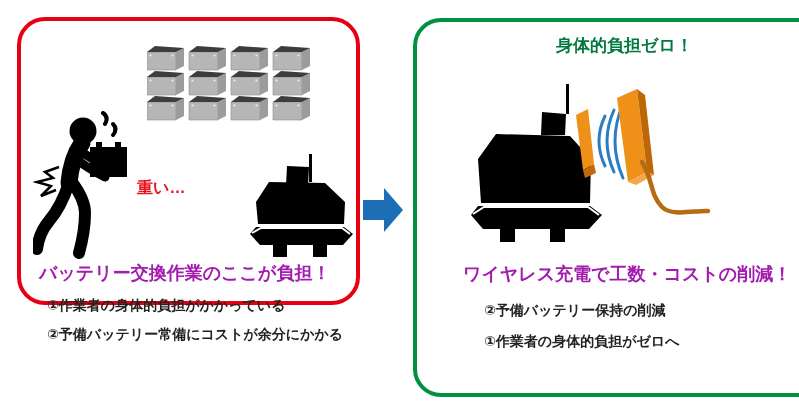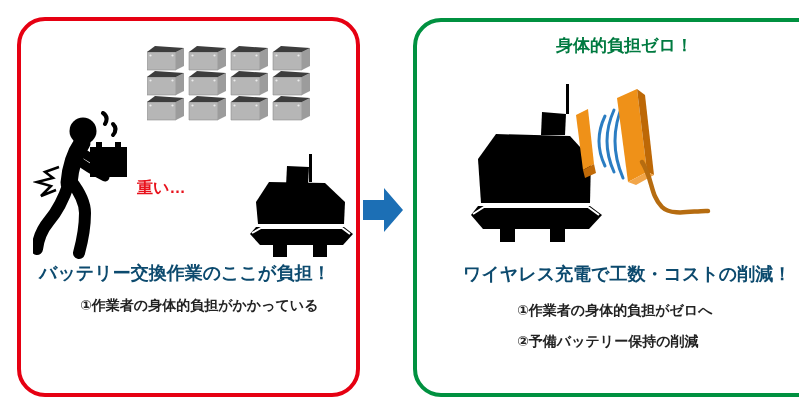--- a/index.html
+++ b/index.html
@@ -14,41 +14,40 @@
     background: #ffffff;
     overflow: hidden;
   }
   .panel {
     position: absolute;
     background: #ffffff;
     border-radius: 28px;
   }
   .panel-left {
     left: 17px; top: 17px;
-    width: 343px; height: 380px;
+    width: 343px; height: 288px;
     border: 4px solid #e60012;
   }
   .panel-right {
     left: 413px; top: 18px;
     width: 423px; height: 379px;
     border: 4px solid #009140;
   }
   .abs { position: absolute; }
   .panel-title {
     position: absolute;
     font-size: 18px;
     font-weight: bold;
-    color: #0c4a6e;
+    color: #a21caf;
     letter-spacing: 0px;
     white-space: nowrap;
   }
   .item-list {
     position: absolute;
     list-style: none;
-    margin-left: 33px;
   }
   .item-list li {
     font-size: 14px;
     font-weight: bold;
     color: #222222;
     margin-bottom: 11px;
     white-space: nowrap;
   }
   .panel-right .item-list li { margin-bottom: 13px; }
   .callout {
@@ -130,20 +129,21 @@
     </svg>
 
     <div class="callout">
       <div>重い…</div>
     </div>
 
     <div class="panel-title" style="left:18px; top:240px;">バッテリー交換作業のここが負担！</div>
 
     <ul class="item-list" style="left:26px; top:276px;">
       <li>①作業者の身体的負担がかかっている</li>
+      <li>②予備バッテリー常備にコストが余分にかかる</li>
     </ul>
   </div>
 
   <svg class="abs" style="left:363px; top:187px;" width="40" height="46" viewBox="0 0 40 46">
     <polygon points="0,13 21,13 21,1 40,23 21,45 21,33 0,33" fill="#1c6fb5"></polygon>
   </svg>
 
   <div class="panel panel-right">
 
     <div class="benefit">
@@ -178,18 +178,18 @@
         <polygon points="167,7 175,13 184,93 177,90" fill="#bd6806"></polygon>
         <polygon points="158,100 177,90 184,93 166,103" fill="#f2a64a"></polygon>
       </g>
 
       <path d="M172,80 C183,97 180,113 192,125 C202,135 226,128 238,129" stroke="#b66c10" stroke-width="4.5" fill="none" stroke-linecap="round"></path>
     </svg>
 
     <div class="panel-title" style="left:10px; top:240px;margin-left:36px;">ワイヤレス充電で工数・コストの削減！</div>
 
     <ul class="item-list" style="left:67px; top:280px;">
+      <li>②予備バッテリー保持の削減</li>
       <li>①作業者の身体的負担がゼロへ</li>
-      <li>②予備バッテリー保持の削減</li>
     </ul>
   </div>
 
 </div>
 
 </body></html>

